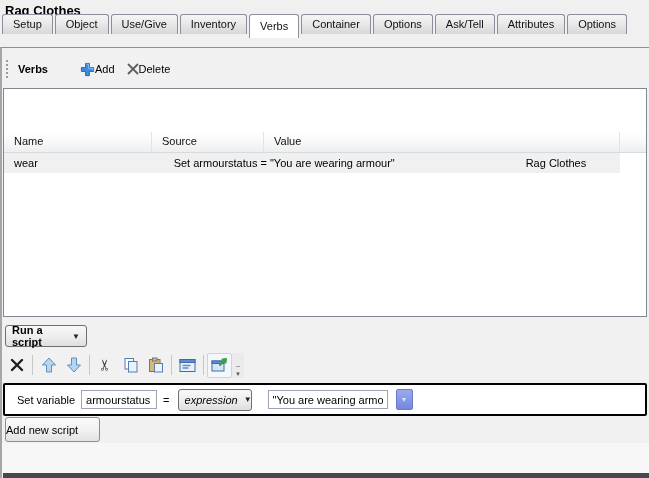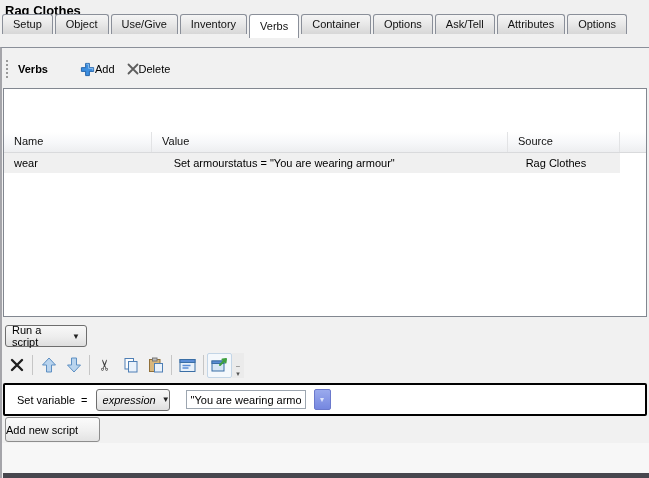--- a/index.html
+++ b/index.html
@@ -55,21 +55,21 @@
   .lv-cell { padding-left:10px; overflow:hidden; white-space:nowrap; }
 
   
   .combo {
     border:1px solid #6E6E6E; border-radius:3px;
     background:linear-gradient(#F8F8F8,#EDEDED 55%,#DEDEDE);
     display:flex; align-items:center; justify-content:space-between;
     padding:0 6px; height:22px;
   }
   .combo .arrow { font-size:8px; color:#222; margin-left:6px; }
-  .combo-runscript { position:absolute; left:5px; top:325px; width:82px; z-index:2; }
+  .combo-runscript { position:absolute; left:5px; top:325px; width:82px; z-index:2;font-weight:bold; }
 
   
   .script-toolbar { position:absolute; left:4px; top:351px; height:28px; display:flex; align-items:center; z-index:2; }
   .sicon { width:25px; height:25px; display:flex; align-items:center; justify-content:center; }
   .ssep { width:1px; height:20px; background:#C6C6C6; margin:0 3px; }
   .sicon.hl { background:#F4F8FC; border:1px solid #C3D5E6; border-radius:2px; }
   .cut-glyph { font-size:15px; color:#3A3A3A; transform:rotate(-90deg); display:inline-block; }
   .overflow { width:12px; height:25px; display:flex; flex-direction:column; justify-content:flex-end; align-items:center; background:#EBEBEB; }
   .overflow span { font-size:7px; color:#555; line-height:8px; }
 
@@ -141,22 +141,22 @@
         <path d="M1.5 1.5 L10.5 10.5 M10.5 1.5 L1.5 10.5" stroke="#5E5E5E" stroke-width="1.8" stroke-linecap="round"></path>
       </svg>
     </span>
     <span>Delete</span>
   </div>
 </div>
 
 <div class="listview">
   <div class="lv-header">
     <div class="lv-hcell w-name">Name</div>
+    <div class="lv-hcell w-source">Source</div>
     <div class="lv-hcell w-value">Value</div>
-    <div class="lv-hcell w-source">Source</div>
     <div class="lv-hcell w-rest"></div>
   </div>
   <div class="lv-row">
     <div class="lv-cell w-name">wear</div>
     <div class="lv-cell w-value">Set armourstatus = "You are wearing armour"</div>
     <div class="lv-cell w-source">Rag Clothes</div>
   </div>
 </div>
 
 <div class="combo combo-runscript">
@@ -229,20 +229,21 @@
     </span>
   </div>
   <div class="overflow">
     <span>–</span>
     <span>▾</span>
   </div>
 </div>
 
 <div class="script-row">
   <span>Set variable</span>
+  <input class="sr-input var" type="text" value="armourstatus" style="">
   <span>=</span>
   <div class="combo sr-combo">
     <span>expression</span>
     <span class="arrow">▼</span>
   </div>
   <input class="sr-input val" type="text" value="&quot;You are wearing armour&quot;" style="">
   <div class="blue-btn">
     <span>▾</span>
   </div>
 </div>

